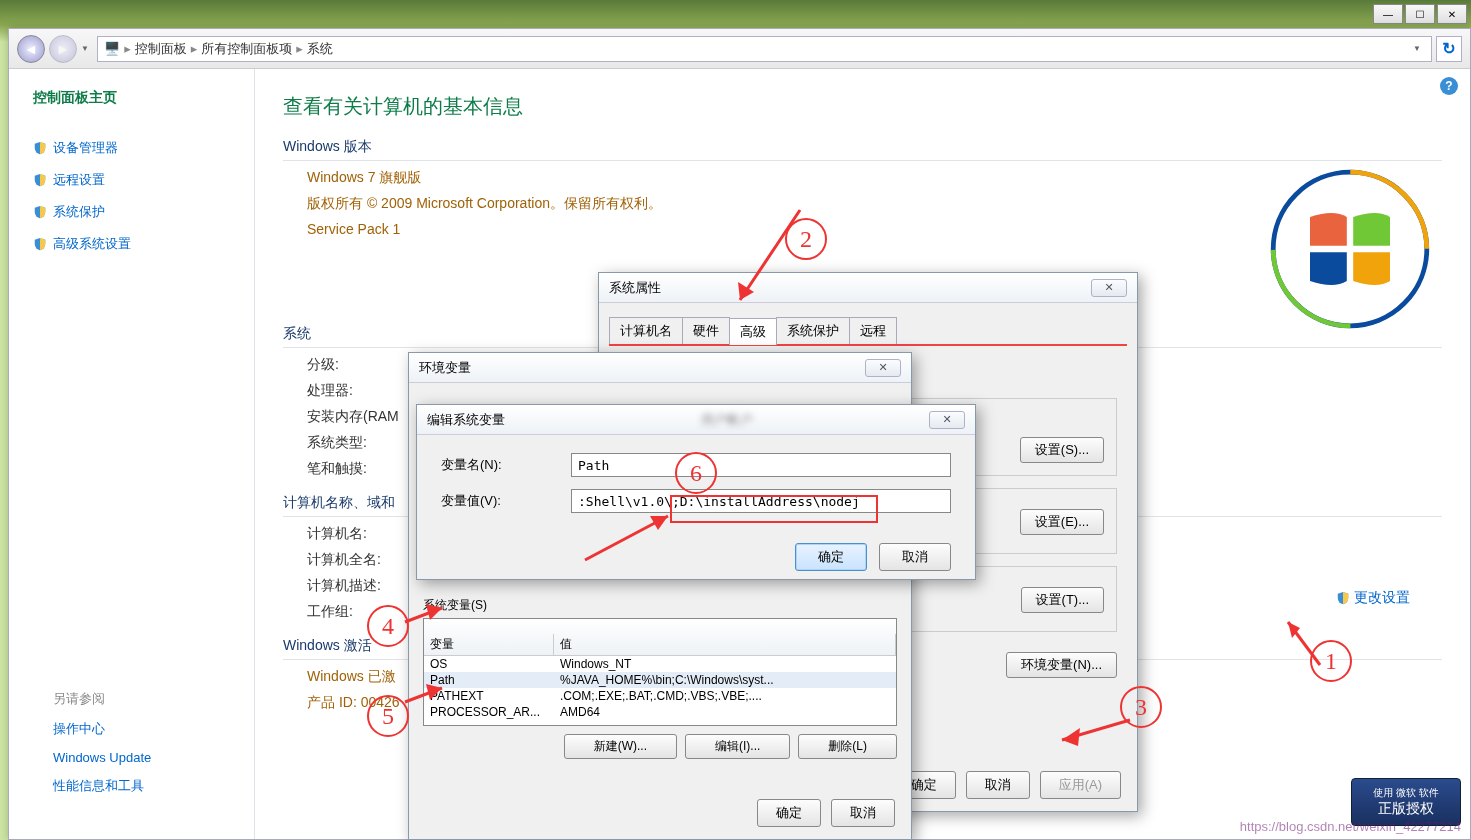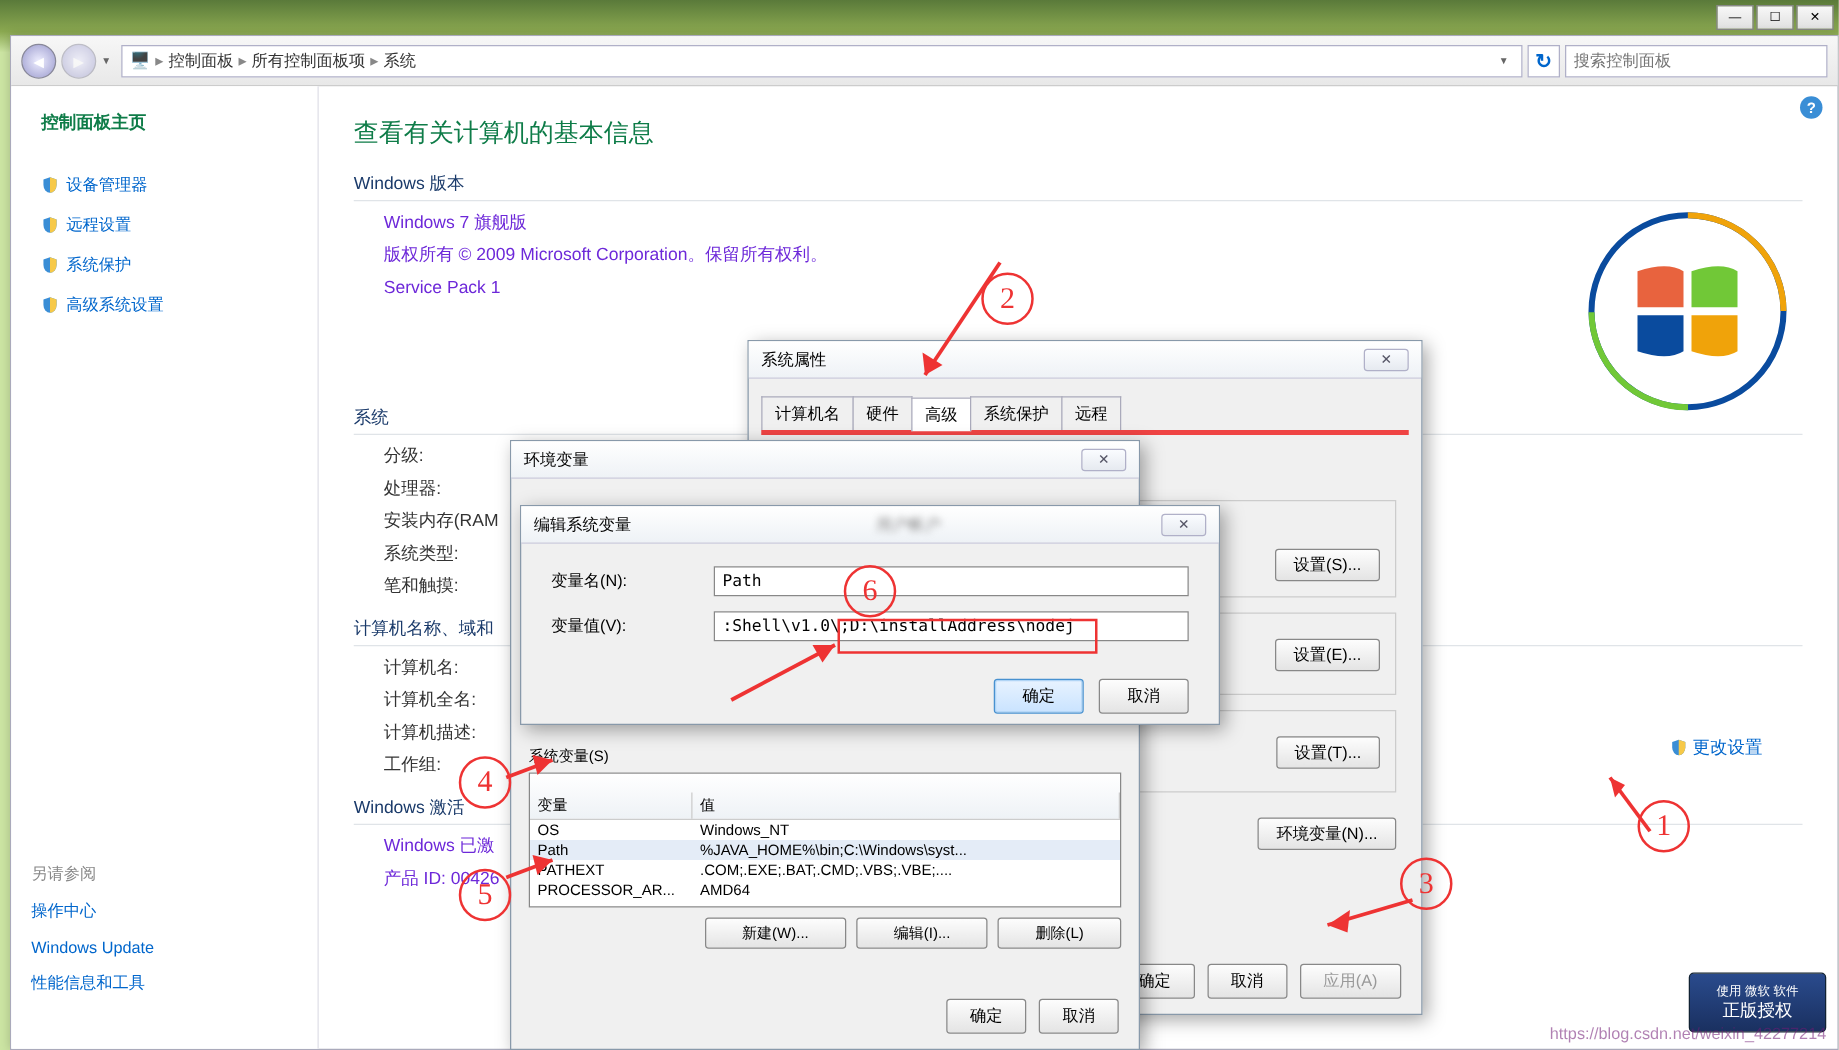--- a/index.html
+++ b/index.html
@@ -16,40 +16,40 @@
 .breadcrumb span.sep { color: #888; }
 .refresh-btn { width: 26px; height: 26px; border: 1px solid #b0b0c8; background: #fff; display: flex; align-items: center; justify-content: center; color: #06c; font-weight: bold; }
 .search-box { width: 210px; height: 26px; border: 1px solid #b0b0c8; background: #fff; padding: 0 6px; font-size: 13px; color: #888; }
 
 .main-area { display: flex; height: calc(100% - 40px); }
 .sidebar { width: 246px; background: #fff; border-right: 1px solid #e0e0e8; padding: 20px 24px; }
 .sidebar-title { color: #0e7c48; font-size: 14px; margin-bottom: 32px; font-weight: bold; }
 .sidebar a { display: flex; align-items: center; gap: 6px; color: #0066cc; font-size: 13px; text-decoration: none; margin-bottom: 14px; }
 .shield { width: 14px; height: 14px; display: inline-block; }
 .shield svg { width: 14px; height: 14px; }
-.sidebar-footer { position: absolute; bottom: 32px; left: 16px; }
+.sidebar-footer { position: absolute; bottom: 32px; left: 44px; }
 .sidebar-footer .ft-title { color: #888; font-size: 13px; margin-bottom: 12px; }
 .sidebar-footer a { display: block; color: #0066cc; font-size: 13px; margin-bottom: 12px; text-decoration: none; }
 
 .content { flex: 1; padding: 24px 28px; position: relative; }
 .content h1 { color: #0e7c48; font-size: 20px; font-weight: normal; margin-bottom: 18px; }
 .section-head { font-size: 14px; color: #1a3a6a; margin-bottom: 8px; border-bottom: 1px solid #e0e4e8; padding-bottom: 4px; }
-.info-line { font-size: 14px; color: #6d28d9; margin-left: 24px; margin-bottom: 8px; }
+.info-line { font-size: 14px; color: #a16207; margin-left: 24px; margin-bottom: 8px; }
 .info-row { display: flex; font-size: 14px; margin-left: 24px; margin-bottom: 8px; }
 .info-row .k { width: 140px; color: #333; }
 .win-logo { position: absolute; right: 40px; top: 100px; width: 160px; height: 160px; }
 .change-link { position: absolute; right: 60px; top: 520px; color: #0066cc; font-size: 14px; display: flex; align-items: center; gap: 4px; }
 .help-icon { position: absolute; right: 12px; top: 8px; width: 18px; height: 18px; border-radius: 50%; background: #3a8ed6; color: #fff; display: flex; align-items: center; justify-content: center; font-size: 12px; font-weight: bold; }
 
 .dialog { position: absolute; background: #f0f0f0; border: 1px solid #8899aa; box-shadow: 4px 4px 14px rgba(0,0,0,.35); }
 .dialog-title { height: 30px; background: linear-gradient(#fff,#eef2f6); border-bottom: 1px solid #ccd; display: flex; align-items: center; padding: 0 10px; font-size: 13px; justify-content: space-between; }
 .close-x { width: 36px; height: 18px; border: 1px solid #b0b0c8; border-radius: 3px; background: linear-gradient(#fafcff,#e6eaf0); display: flex; align-items: center; justify-content: center; color: #556; font-family: Arial; font-size: 11px; }
 
 #dlg-sysprops { left: 598px; top: 272px; width: 540px; height: 540px; }
-.tabs { display: flex; margin: 14px 10px 0; border-bottom: 4px solid #ef4444; font-size: 13px; }
+.tabs { display: flex; margin: 14px 10px 0; border-bottom: 2px solid #ef4444; font-size: 13px; }
 .tab { padding: 4px 10px; border: 1px solid #aab; border-bottom: none; background: #f0f0f0; margin-right: -1px; position: relative; }
 .tab.active { background: #fff; top: 1px; }
 .sp-body { padding: 20px; font-size: 13px; }
 .sp-group { border: 1px solid #ccc; padding: 12px; margin-bottom: 12px; position: relative; }
 .sp-group-title { position: absolute; top: -8px; left: 8px; background: #f0f0f0; padding: 0 4px; font-size: 12px; }
 .sp-btn { padding: 3px 14px; font-size: 13px; border: 1px solid #888; background: linear-gradient(#fdfdfd,#e4e4e4); border-radius: 3px; cursor: pointer; float: right; margin-top: 8px; }
 .dlg-footer { position: absolute; bottom: 12px; right: 16px; display: flex; gap: 10px; }
 .dlg-footer button { padding: 4px 18px; font-size: 13px; border: 1px solid #888; background: linear-gradient(#fdfdfd,#e4e4e4); border-radius: 3px; }
 
 #dlg-env { left: 408px; top: 352px; width: 504px; height: 488px; z-index: 5; }
@@ -100,21 +100,20 @@
       <span class="sep">▸</span>
       <span>控制面板</span>
       <span class="sep">▸</span>
       <span>所有控制面板项</span>
       <span class="sep">▸</span>
       <span>系统</span>
       <span style="flex:1"></span>
       <span class="dropdown-arr">▼</span>
     </div>
     <div class="refresh-btn">↻</div>
-    <input class="search-box" placeholder="搜索控制面板" style="">
   </div>
 
   <div class="main-area">
     <div class="sidebar">
       <div class="sidebar-title">控制面板主页</div>
       <a>
           <span class="shield"><svg viewBox="0 0 16 16">
               <path d="M8 1 L14 3 L14 8 A6 7 0 0 1 8 15 A6 7 0 0 1 2 8 L2 3 Z" fill="#3a8ed6"></path>
               <path d="M8 1 L14 3 L14 8 A6 7 0 0 1 8 15 Z" fill="#f7c948"></path>
             </svg></span>

